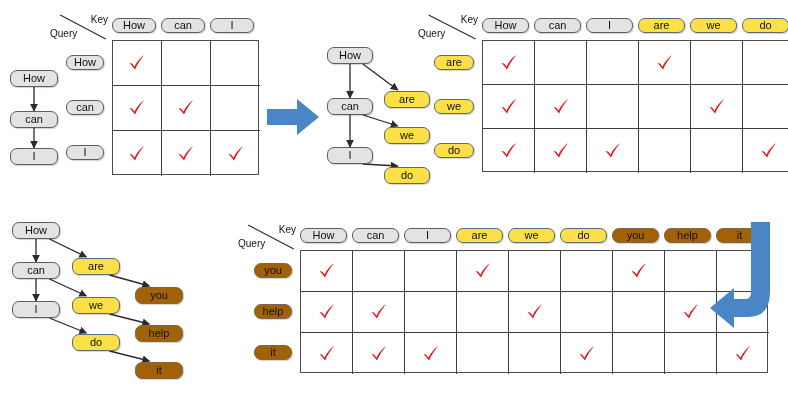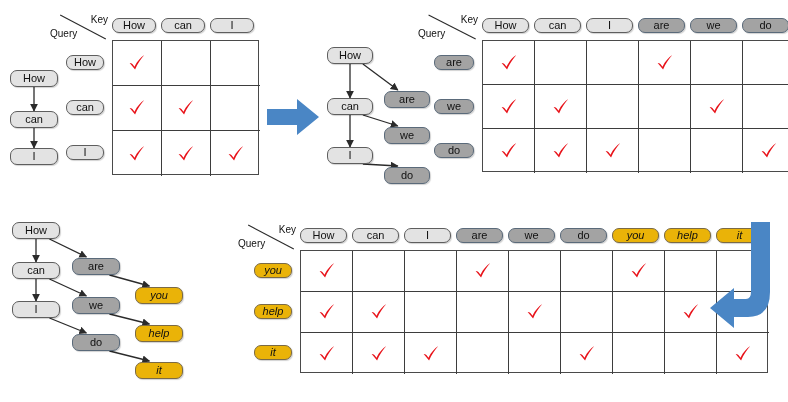--- a/index.html
+++ b/index.html
@@ -22,22 +22,22 @@
     line-height:1;
     display:flex;
     align-items:center;
     justify-content:center;
     color:#111;
     background:#e8e8e8;
     box-shadow:1px 1px 1px rgba(0,0,0,0.18);
     white-space:nowrap;
   }
   .node.gray{background:#e3e3e3;border-color:#5e5e5e;}
-  .node.blue{background:#a3a3a3;border-color:#5a6a7a;}
-  .node.yellow{background:#eab308;border-color:#7a6a46;font-style:italic;}
+  .node.blue{background:#fde047;border-color:#5a6a7a;}
+  .node.yellow{background:#a16207;border-color:#7a6a46;}
 
   
   .matrix{position:absolute;text-align:center;}
   .mx-corner{
     position:absolute;
     width:64px;height:34px;
   }
   .mx-corner .kw-key{
     position:absolute;right:2px;top:0px;font-size:10px;color:#111;
   }

